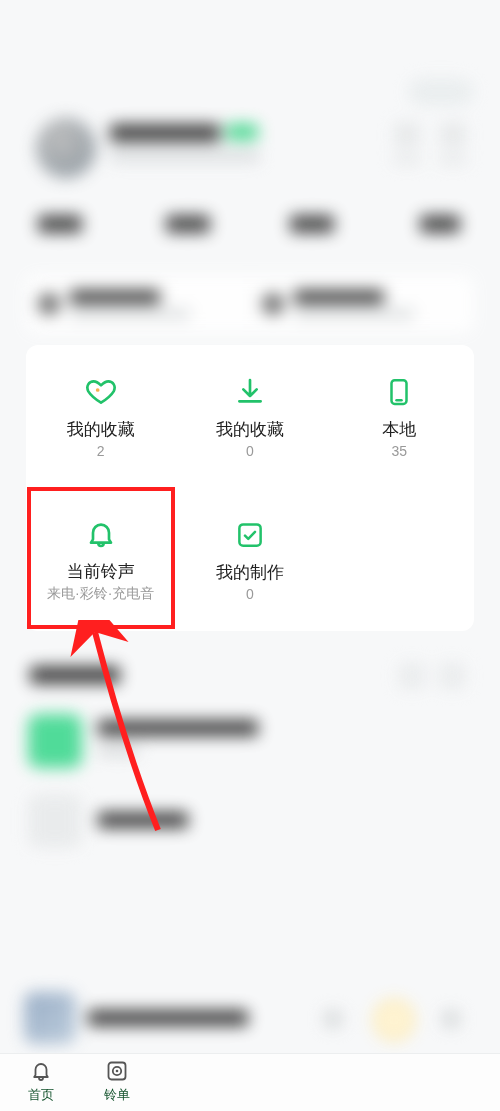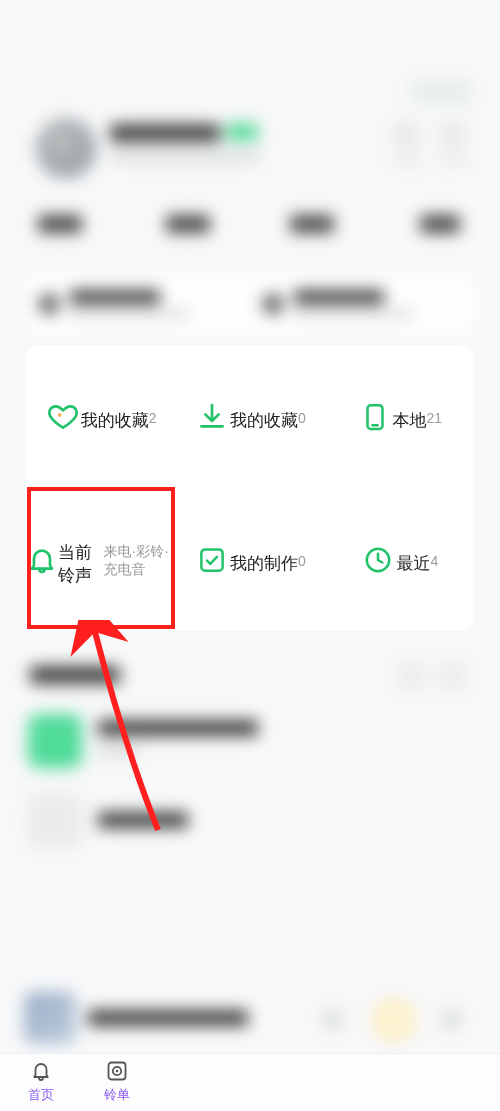--- a/index.html
+++ b/index.html
@@ -97,21 +97,21 @@
     width: 448px;
     height: 286px;
     background: #fff;
     border-radius: 12px;
     display: grid;
     grid-template-columns: 1fr 1fr 1fr;
     grid-template-rows: 1fr 1fr;
   }
   .cell {
     display: flex;
-    flex-direction: row;
+    flex-direction: column;
     align-items: center;
     justify-content: center;
   }
   .cell .ico { width: 36px; height: 36px; display:flex; align-items:center; justify-content:center;}
   .cell-label { font-size: 17px; color: #222; margin-top: 8px; font-weight: 500;}
   .cell-val   { font-size: 14px; color: #999; margin-top: 2px; }
 
   
   .highlight {
     position: absolute;
@@ -142,21 +142,21 @@
     background: #fdfdfd;
     border-top: 1px solid #eceeef;
     display: flex;
     padding: 4px 28px 2px;
     gap: 50px;
   }
   .nav-item {
     display: flex;
     flex-direction: column;
     align-items: center;
-    color: #8b5cf6;
+    color: #14532d;
     font-size: 13px;
   }
   .nav-item .ni { width:26px; height:26px; display:flex;align-items:center;justify-content:center;}
   .nav-item span { margin-top: 2px; }
 
   svg { display:block; }
 </style>
 </head>
 <body>
 
@@ -223,21 +223,21 @@
   </div>
 
   <div class="cell">
     <div class="ico">
       <svg width="30" height="30" viewBox="0 0 24 24" fill="none">
         <rect x="6" y="2.5" width="12" height="19" rx="2.5" stroke="#22c26a" stroke-width="2"></rect>
         <line x1="10" y1="18.5" x2="14" y2="18.5" stroke="#22c26a" stroke-width="2" stroke-linecap="round"></line>
       </svg>
     </div>
     <div class="cell-label">本地</div>
-    <div class="cell-val">21</div>
+    <div class="cell-val">35</div>
   </div>
 
   <div class="cell">
     <div class="ico">
       <svg width="32" height="32" viewBox="0 0 24 24" fill="none">
         <path d="M6 16V11a6 6 0 1 1 12 0v5l1.5 2.5H4.5L6 16z" stroke="#22c26a" stroke-width="2" stroke-linejoin="round"></path>
         <path d="M10 19a2 2 0 0 0 4 0" stroke="#22c26a" stroke-width="2" stroke-linecap="round"></path>
       </svg>
     </div>
     <div class="cell-label">当前铃声</div>
@@ -248,30 +248,20 @@
     <div class="ico">
       <svg width="30" height="30" viewBox="0 0 24 24" fill="none">
         <rect x="3.5" y="3.5" width="17" height="17" rx="3" stroke="#22c26a" stroke-width="2"></rect>
         <path d="M8 12.5l2.6 2.6L16 9.5" stroke="#22c26a" stroke-width="2" stroke-linecap="round" stroke-linejoin="round"></path>
       </svg>
     </div>
     <div class="cell-label">我的制作</div>
     <div class="cell-val">0</div>
   </div>
 
-  <div class="cell">
-    <div class="ico">
-      <svg width="30" height="30" viewBox="0 0 24 24" fill="none">
-        <circle cx="12" cy="12" r="9" stroke="#22c26a" stroke-width="2"></circle>
-        <path d="M12 7v5l3.5 2" stroke="#22c26a" stroke-width="2" stroke-linecap="round"></path>
-      </svg>
-    </div>
-    <div class="cell-label">最近</div>
-    <div class="cell-val">4</div>
-  </div>
 </div>
 
 <div class="highlight"></div>
 
 <svg class="arrow" viewBox="0 0 130 220">
   <defs>
     <marker id="ah" markerWidth="12" markerHeight="12" refX="3" refY="5" orient="auto">
       <path d="M0,0 L10,5 L0,10 L3,5 z" fill="#ff1f1f"></path>
     </marker>
   </defs>

